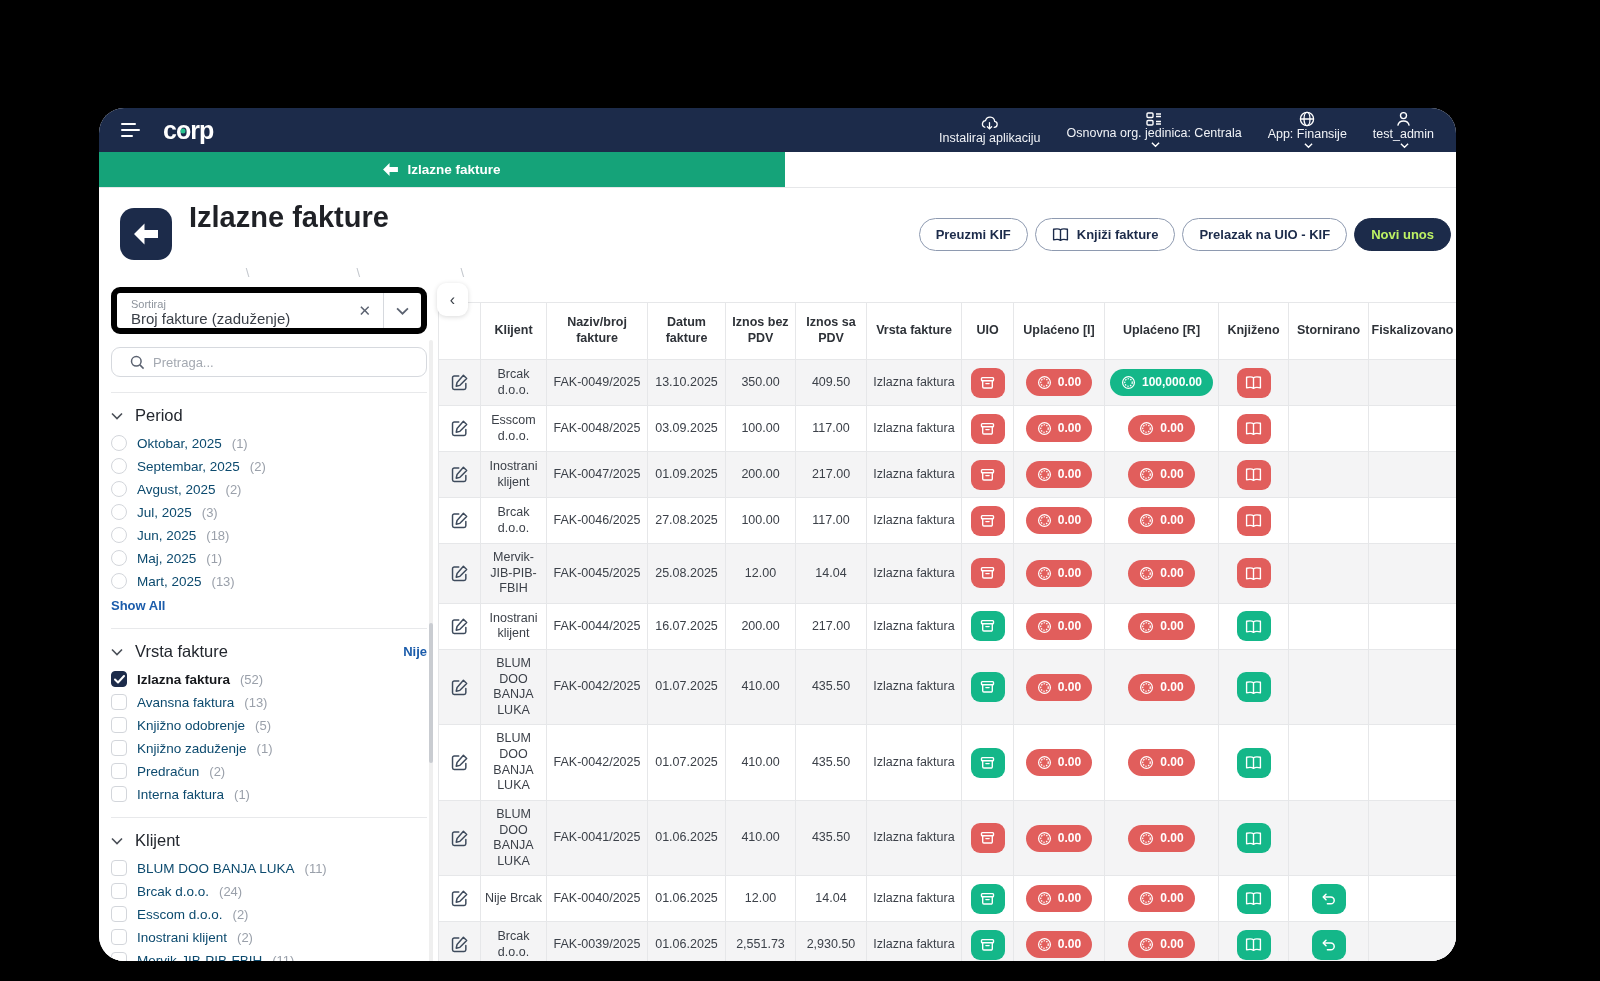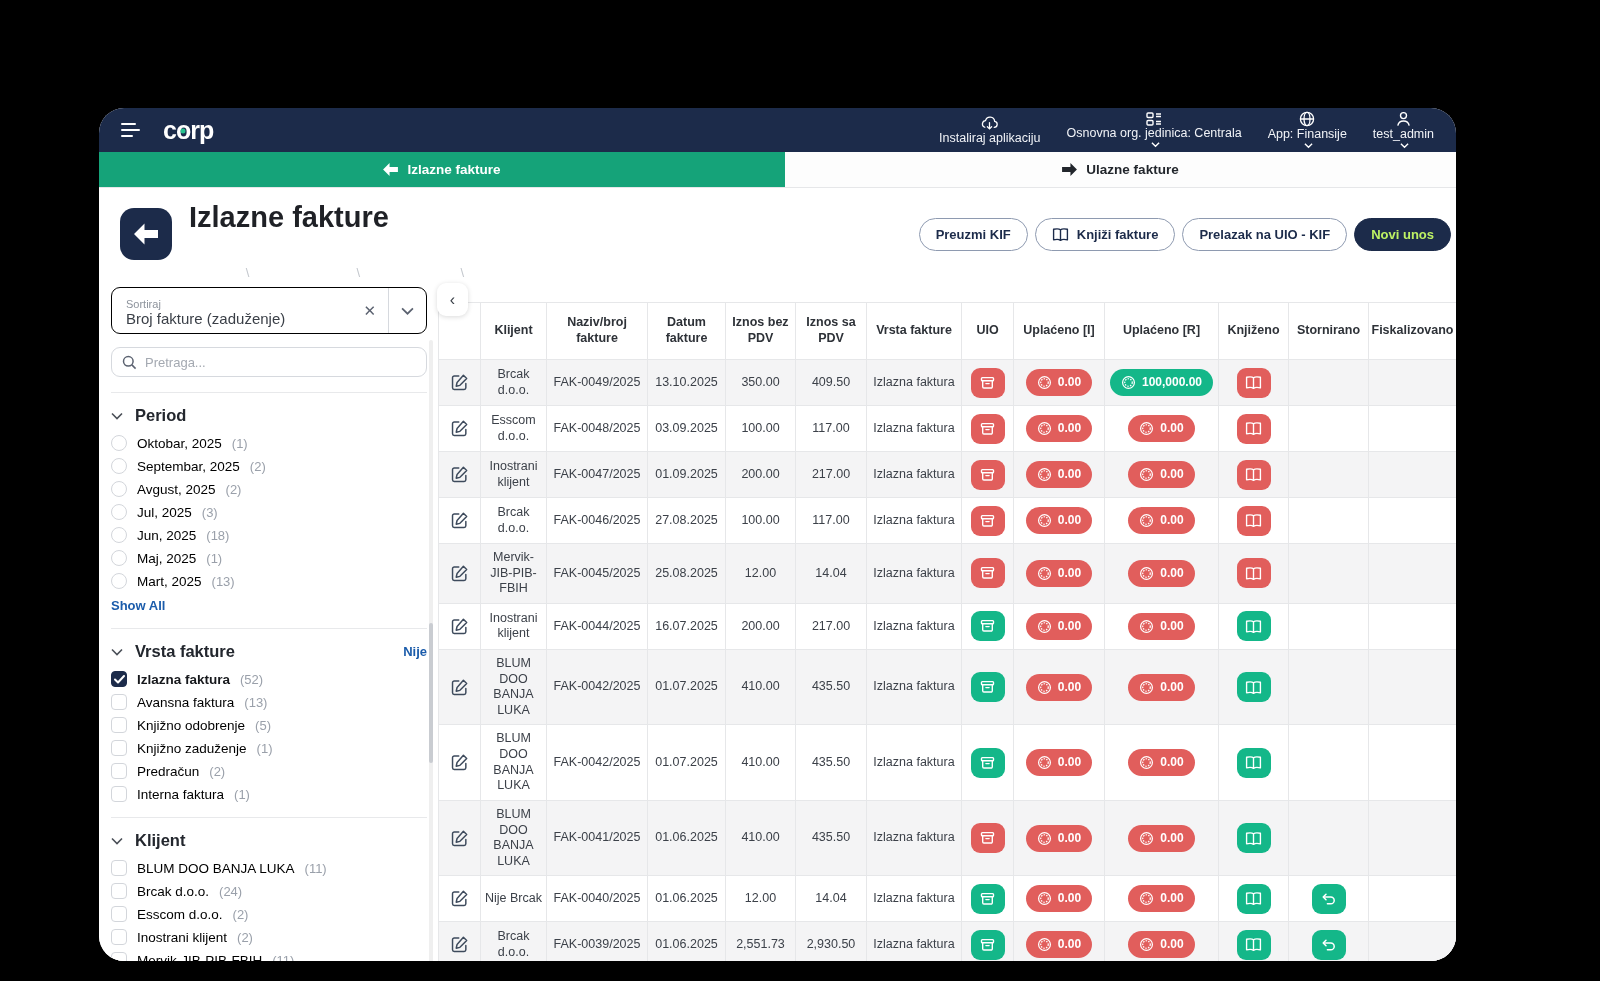--- a/index.html
+++ b/index.html
@@ -38,39 +38,39 @@
   .crumb-sep{color:#c3c7cd;}
   .head-actions{position:absolute;right:5px;top:30px;display:flex;gap:7px;}
   .btn{height:33px;border-radius:17px;border:1.5px solid #8e9ab0;background:#fff;color:var(--navy);font-size:13px;font-weight:700;padding:0 16px;display:flex;align-items:center;gap:8px;cursor:pointer;white-space:nowrap;text-align:center;}
   .btn-primary{background:var(--navy);border-color:var(--navy);color:#bef264;}
 
   
   .content{position:absolute;left:0;top:177px;right:0;bottom:0;background:#fff;}
 
   
   .sidebar{position:absolute;left:12px;top:2px;width:316px;}
-  .sortbox{border:1px solid #000000;border-radius:9px;height:47px;display:flex;align-items:center;padding:0 0 0 14px;}
+  .sortbox{border:6px solid #000000;border-radius:9px;height:47px;display:flex;align-items:center;padding:0 0 0 14px;}
   .sortmain{flex:1;min-width:0;}
   .sortlabel{font-size:11px;color:#8d939c;margin-top:4px;}
   .sortvalue{font-size:15px;color:#3a3f47;}
   .sort-x{font-size:15px;color:#5b6270;padding:0 12px;cursor:pointer;}
   .sort-dd{border-left:1px solid #d6d9de;align-self:stretch;display:flex;align-items:center;padding:0 12px;cursor:pointer;}
-  .searchbox{margin-top:13px;border:1px solid #d6d9de;border-radius:9px;height:30px;display:flex;align-items:center;gap:8px;padding:0 10px;}
+  .searchbox{margin-top:13px;border:1px solid #d6d9de;border-radius:9px;height:30px;display:flex;align-items:center;gap:8px;padding:0 18px;}
   .searchbox input{border:none;outline:none;font-size:13px;color:#3a3f47;flex:1;background:transparent;}
   .searchbox input::placeholder{color:#a4a9b1;}
   .sb-divider{height:1px;background:#e8e9eb;margin:15px 0 0 0;}
   .sb-section-head{display:flex;align-items:center;gap:12px;margin-top:13px;cursor:pointer;}
-  .sb-section-title{font-size:16.5px;font-weight:700;color:#23272e;flex:1;}
+  .sb-section-title{font-size:16.5px;font-weight:400;color:#23272e;flex:1;}
   .sb-clear{font-size:13px;font-weight:700;color:var(--link);cursor:pointer;}
   .sb-list{margin-top:10px;display:flex;flex-direction:column;gap:7px;}
   .sb-item{display:flex;align-items:center;gap:10px;cursor:pointer;min-height:16px;}
   .radio{width:16px;height:16px;border-radius:50%;border:1.5px solid #d3d6db;background:#fff;flex:0 0 auto;}
   .cbox{width:16px;height:16px;border-radius:4px;border:1.5px solid #d3d6db;background:#fff;flex:0 0 auto;display:flex;align-items:center;justify-content:center;}
   .cbox.checked{background:var(--navy);border-color:var(--navy);}
-  .sb-label{font-size:13.5px;color:#000000;}
+  .sb-label{font-size:13.5px;color:#0c4a6e;}
   .sb-label.bold{font-weight:800;color:#16181c;}
   .sb-count{font-size:13px;color:var(--muted);}
   .showall{margin-top:9px;font-size:13px;font-weight:700;color:var(--link);cursor:pointer;}
   .sb-scroll{position:absolute;left:330px;top:55px;width:4px;bottom:-500px;background:#efefef;border-radius:2px;}
   .sb-thumb{position:absolute;left:330px;top:338px;width:4px;height:140px;background:#c9ccd1;border-radius:2px;cursor:pointer;}
 
   
   .collapse-btn{position:absolute;left:338px;top:-2px;width:31px;height:33px;background:#fff;border-radius:9px;box-shadow:0 1px 5px rgba(0,0,0,.15);display:flex;align-items:center;justify-content:center;z-index:6;cursor:pointer;font-size:16px;color:#3a4048;}
 
   
@@ -143,26 +143,20 @@
       </span>
     </div>
   </div>
 
   <div class="tabbar">
     <div class="tab tab-active">
       <svg width="15" height="13" viewBox="0 0 16 14" fill="#fff">
           <path d="M7 0 0 7l7 7v-4.3h9V4.3H7z"></path>
         </svg>
       <span>Izlazne fakture</span>
-    </div>
-    <div class="tab tab-inactive">
-      <svg width="15" height="13" viewBox="0 0 16 14" fill="#22262c">
-          <path d="M9 0l7 7-7 7v-4.3H0V4.3h9z"></path>
-        </svg>
-      <span>Ulazne fakture</span>
     </div>
   </div>
 
   <div class="pagehead">
     <div class="backbtn">
       <svg width="24" height="22" viewBox="0 0 16 14" fill="#fff">
           <path d="M7 0 0 7l7 7v-4.3h9V4.3H7z"></path>
         </svg>
     </div>
     <div class="page-title">Izlazne fakture</div>

